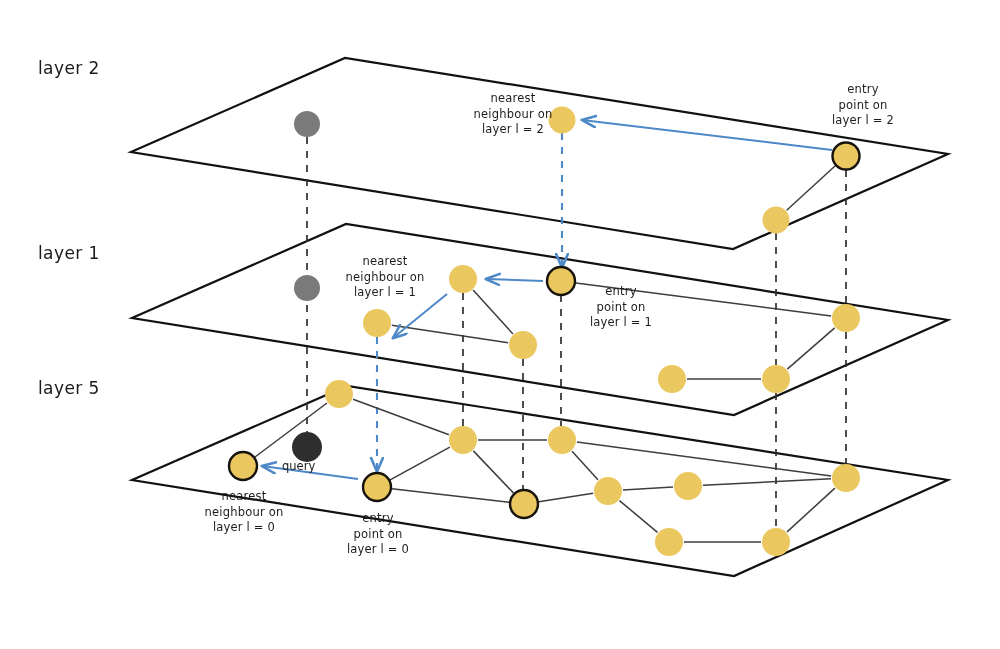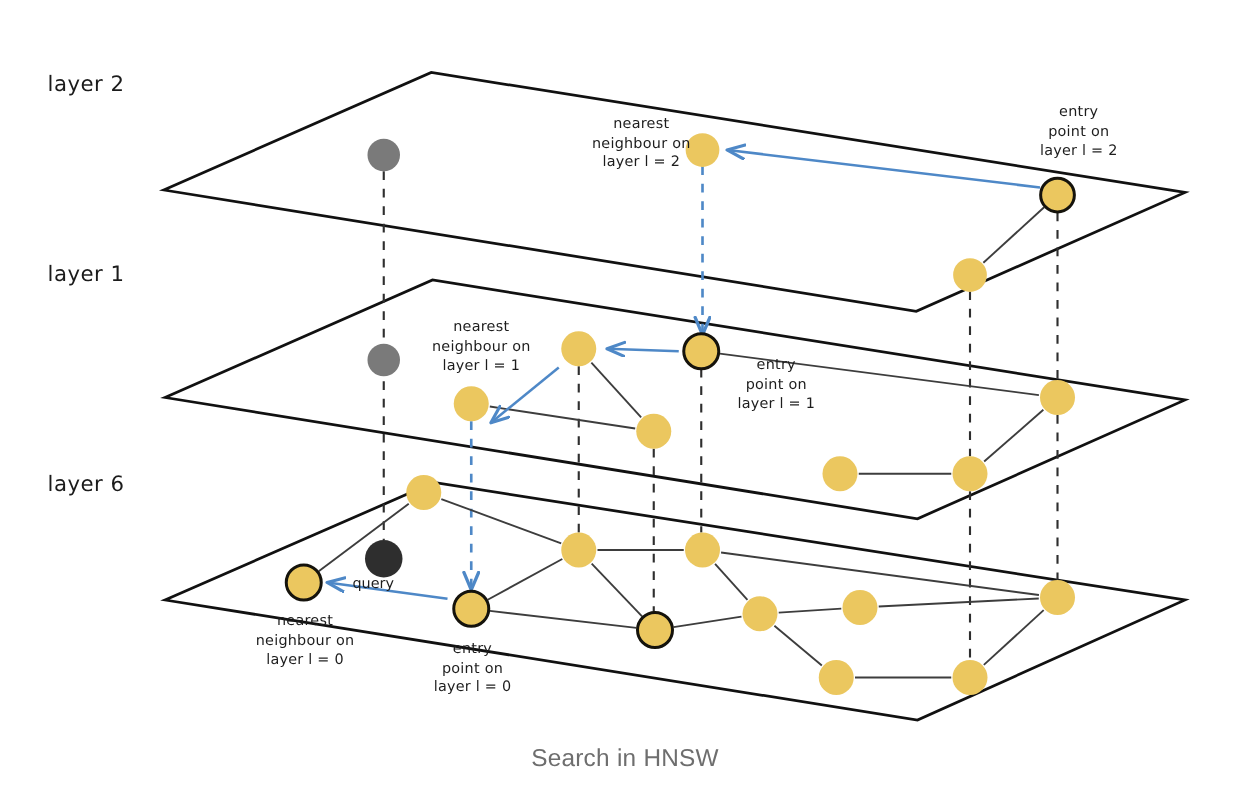--- a/index.html
+++ b/index.html
@@ -199,22 +199,22 @@
         <circle cx="524" cy="504" r="14" class="node-yellow-ring"></circle>
         <circle cx="608" cy="491" r="14" class="node-yellow"></circle>
         <circle cx="688" cy="486" r="14" class="node-yellow"></circle>
         <circle cx="846" cy="478" r="14" class="node-yellow"></circle>
         <circle cx="669" cy="542" r="14" class="node-yellow"></circle>
         <circle cx="776" cy="542" r="14" class="node-yellow"></circle>
       </g>
   </svg>
 
   <div class="layer-label" id="layer-label-2" style="left: 38px; top: 58px;">layer 2</div>
-  <div class="layer-label" id="layer-label-1" style="left: 38px; top: 210px;">layer 1</div>
-  <div class="layer-label" id="layer-label-0" style="left: 38px; top: 378px;">layer 6</div>
+  <div class="layer-label" id="layer-label-1" style="left: 38px; top: 243px;">layer 1</div>
+  <div class="layer-label" id="layer-label-0" style="left: 38px; top: 378px;">layer 5</div>
 
   <div class="hand-label" id="ann-0" style="left: 458px; top: 91px; width: 110px;">nearest
 neighbour on
 layer l = 2</div>
   <div class="hand-label" id="ann-1" style="left: 808px; top: 82px; width: 110px;">entry
 point on
 layer l = 2</div>
   <div class="hand-label" id="ann-2" style="left: 330px; top: 254px; width: 110px;">nearest
 neighbour on
 layer l = 1</div>
@@ -223,15 +223,14 @@
 layer l = 1</div>
   <div class="hand-label" id="ann-4" style="left: 189px; top: 489px; width: 110px;">nearest
 neighbour on
 layer l = 0</div>
   <div class="hand-label" id="ann-5" style="left: 323px; top: 511px; width: 110px;">entry
 point on
 layer l = 0</div>
 
   <div class="query-label" id="query-label" style="left: 282px; top: 459px; width: 52px;">query</div>
 
-  <div id="caption">Search in HNSW</div>
 
 </div>
 
 </body></html>

